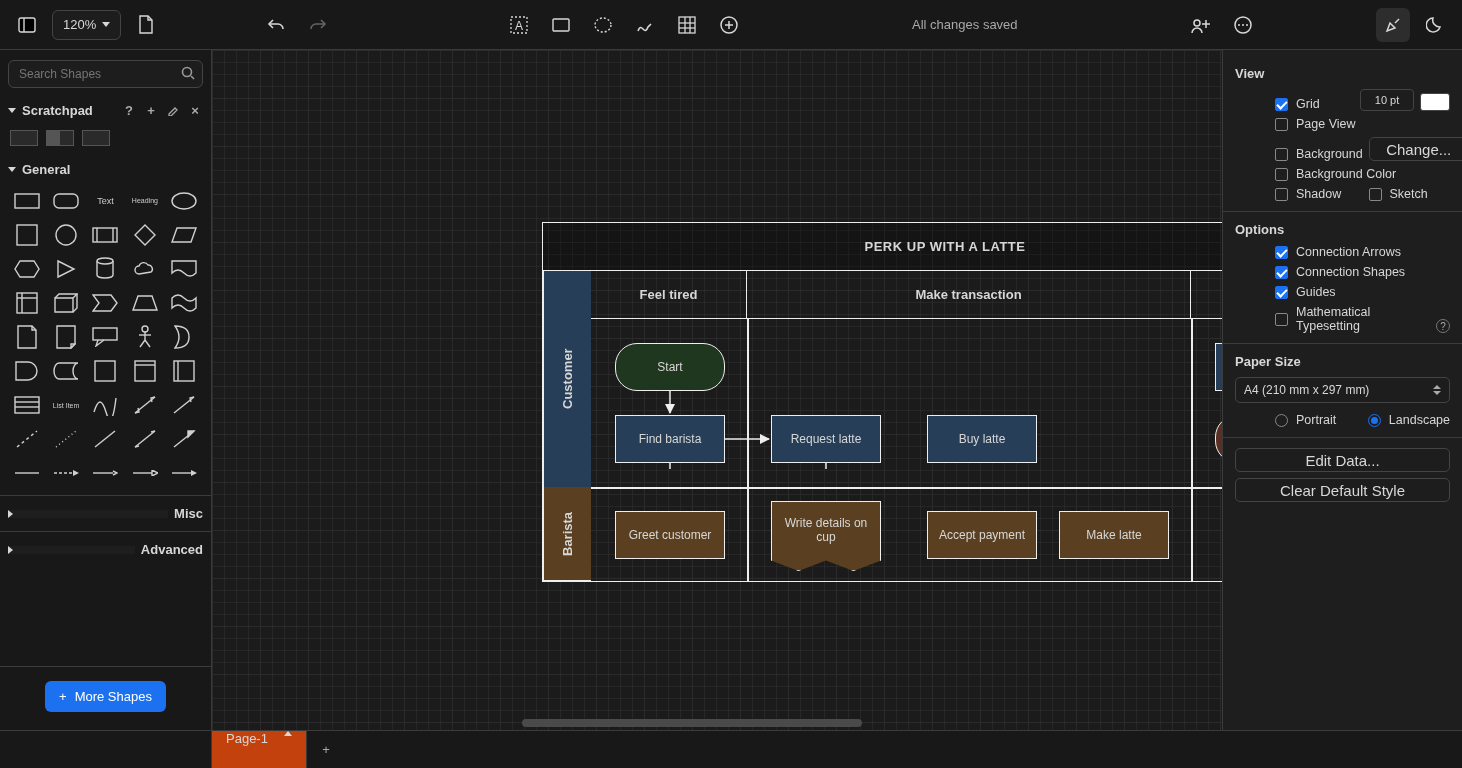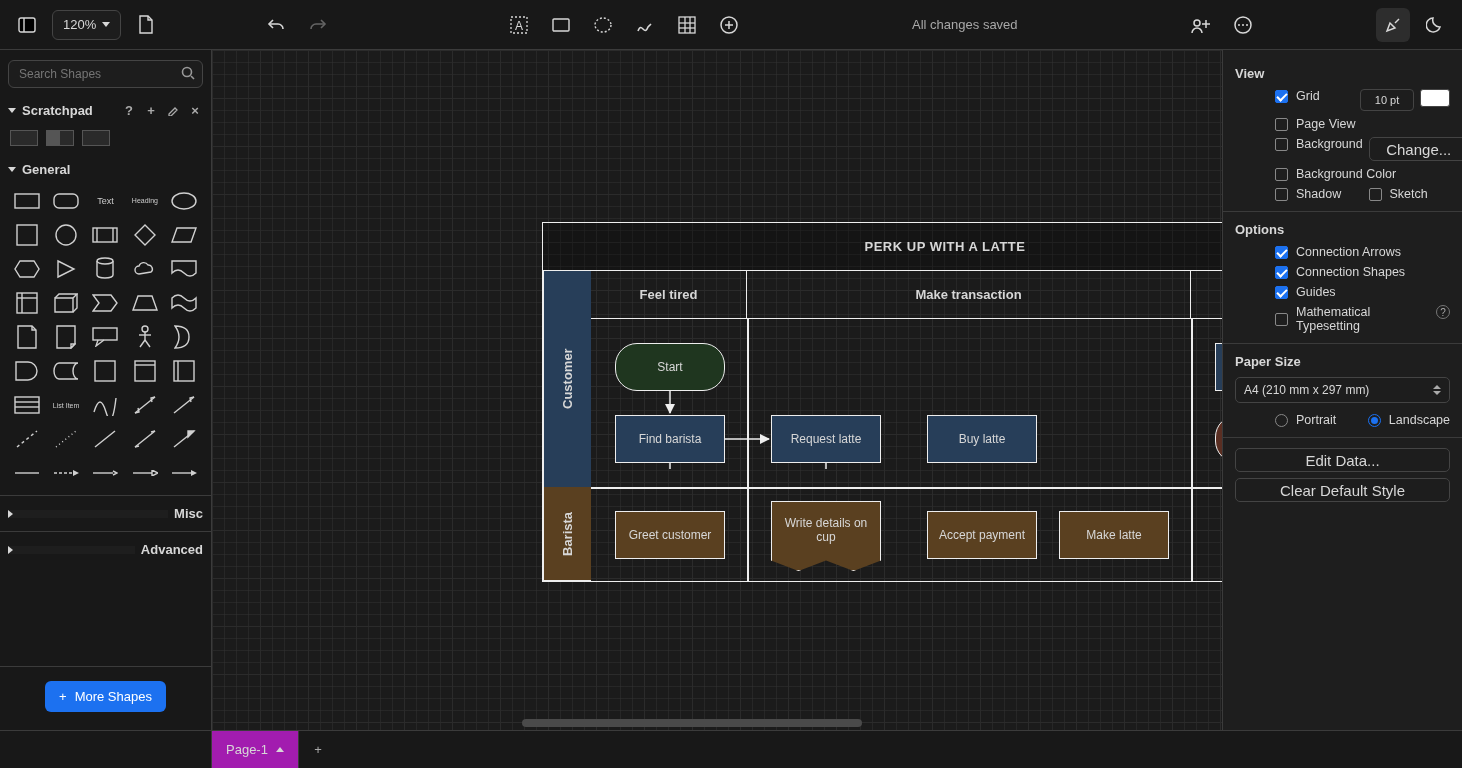--- a/index.html
+++ b/index.html
@@ -99,21 +99,21 @@
   .doc{clip-path:polygon(0 0,100% 0,100% 85%,75% 100%,50% 85%,25% 100%,0 85%);height:70px;padding-bottom:14px;}
   .edges{position:absolute;inset:0;pointer-events:none;}
   .edges line,.edges path{stroke:#eee;stroke-width:1.5;fill:none;marker-end:url(#arr);}
   
   .right{width:240px;background:#1e1e1e;border-left:1px solid var(--border);display:flex;flex-direction:column;}
   .tabs{display:flex;height:36px;}
   .tab{flex:1;display:flex;align-items:center;justify-content:center;font-size:13px;border-bottom:1px solid var(--border);cursor:pointer;background:#2b2b2b;}
   .tab.active{background:#1e1e1e;border-bottom:1px solid #1e1e1e;font-weight:600;}
   .panel-body{padding:10px 12px;overflow:auto;}
   .panel-title{font-weight:700;margin:6px 0 8px;}
-  .row{display:flex;align-items:flex-start;gap:6px;margin:6px 0;font-size:12.5px;padding-left:40px;}
+  .row{display:flex;align-items:flex-end;gap:6px;margin:6px 0;font-size:12.5px;padding-left:40px;}
   .row label{display:flex;align-items:center;gap:8px;flex:1;cursor:pointer;}
   .chk{width:13px;height:13px;border:1px solid #888;border-radius:2px;position:relative;flex-shrink:0;}
   .chk.on{background:var(--accent);border-color:var(--accent);}
   .chk.on::after{content:"";position:absolute;left:3px;top:0px;width:4px;height:8px;border:solid #fff;border-width:0 2px 2px 0;transform:rotate(45deg);}
   .num-input{
     width:54px;height:22px;border:1px solid var(--border-light);background:var(--bg-2);
     border-radius:4px;display:flex;align-items:center;justify-content:center;font-size:11px;
   }
   .swatch{width:30px;height:18px;border:1px solid var(--border-light);background:#fff;border-radius:3px;}
   .btn{
@@ -128,22 +128,22 @@
   .select::after{content:"";position:absolute;right:8px;top:7px;width:0;height:0;border-left:4px solid transparent;border-right:4px solid transparent;border-bottom:4px solid #aaa;}
   .select::before{content:"";position:absolute;right:8px;bottom:7px;width:0;height:0;border-left:4px solid transparent;border-right:4px solid transparent;border-top:4px solid #aaa;}
   .radio{width:13px;height:13px;border:1.5px solid #888;border-radius:50%;position:relative;flex-shrink:0;}
   .radio.on{border-color:var(--accent);}
   .radio.on::after{content:"";position:absolute;inset:2px;border-radius:50%;background:var(--accent);}
   hr.sep{border:none;border-top:1px solid var(--border);margin:10px -12px;}
   
   .footer{height:38px;background:#181818;border-top:1px solid var(--border);display:flex;align-items:center;}
   .footer .left-cap{width:212px;height:100%;border-right:1px solid var(--border);}
   .page-tab{
-    height:100%;display:flex;align-items:center;gap:8px;padding:0 14px;
-    border-right:1px solid var(--border);background:#a21caf;
+    height:100%;display:flex;gap:16px;padding:0 14px;
+    border-right:1px solid var(--border);background:#c2410c;
   }
   .plus-tab{width:38px;display:flex;align-items:center;justify-content:center;color:#aaa;cursor:pointer;}
   .hscroll{position:absolute;left:0;right:0;bottom:0;height:14px;}
   .hscroll .thumb{position:absolute;height:8px;top:3px;left:310px;width:340px;background:#4a4a4a;border-radius:4px;}
 </style>
 </head>
 <body>
 
 <svg width="0" height="0" style="position:absolute">
   <defs>

